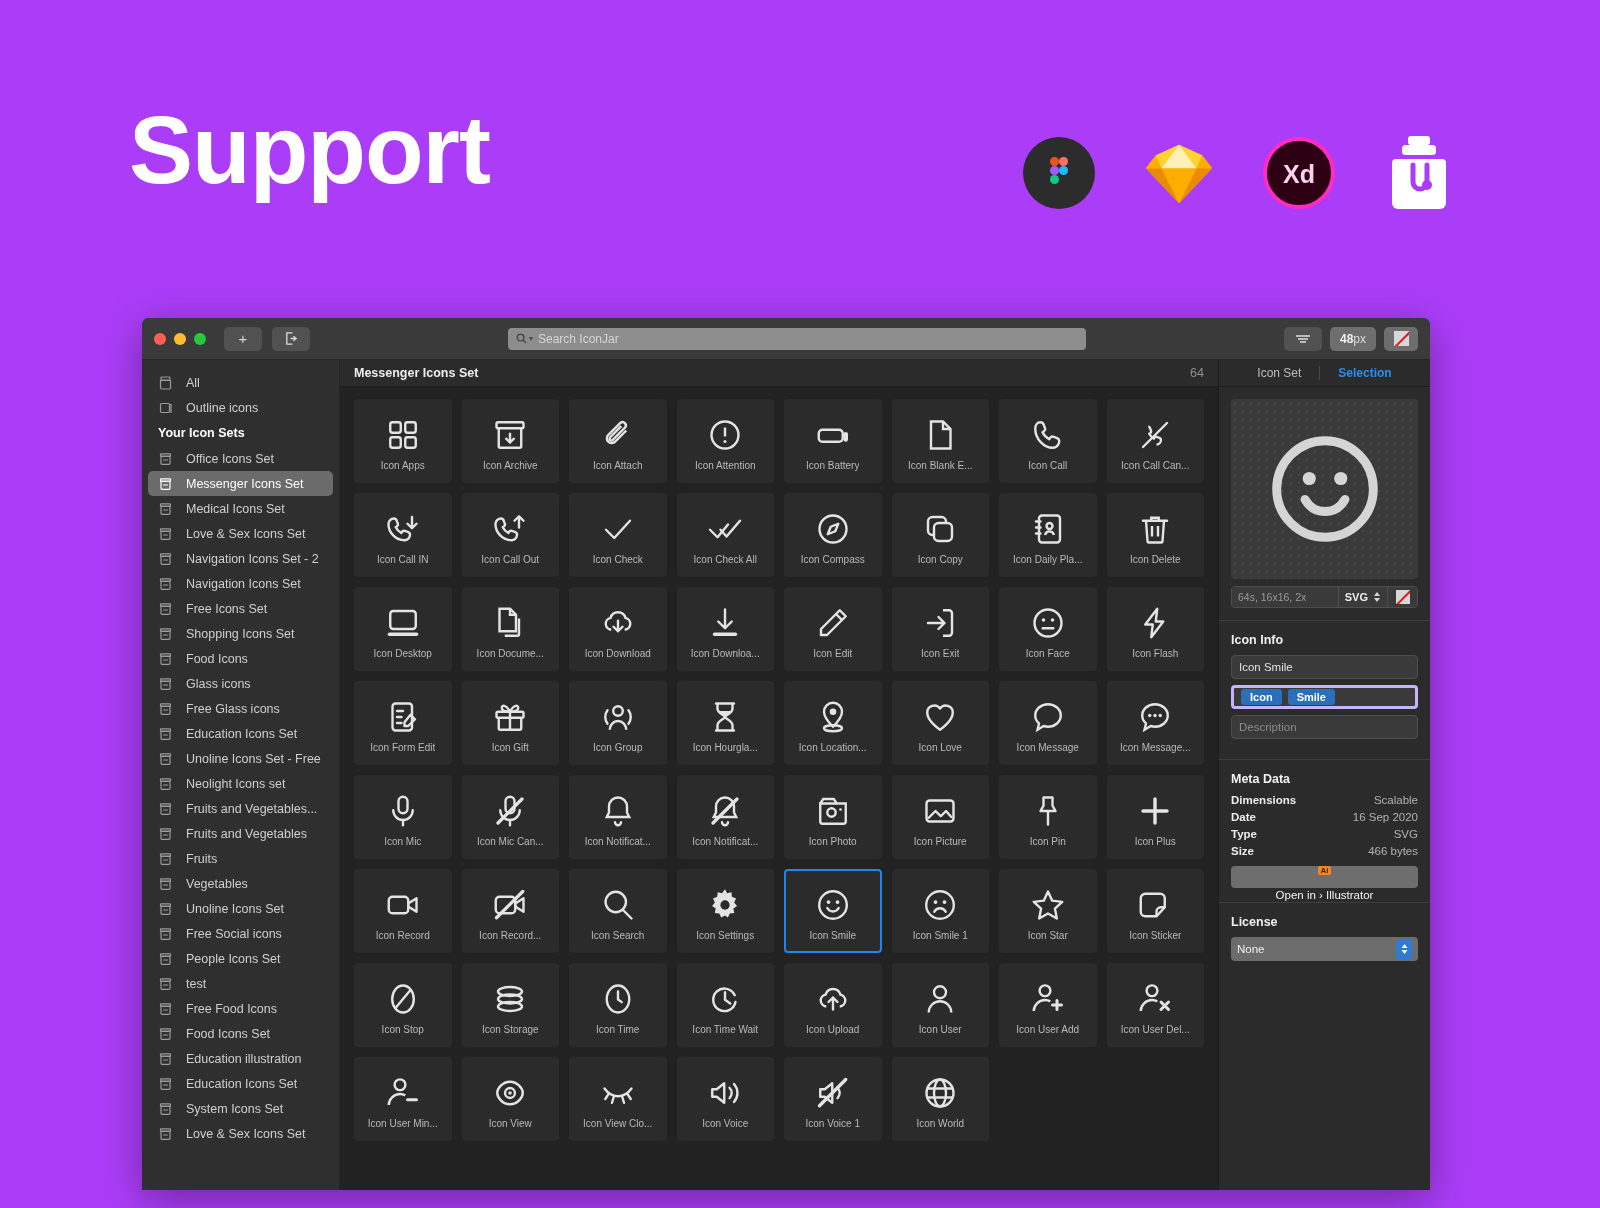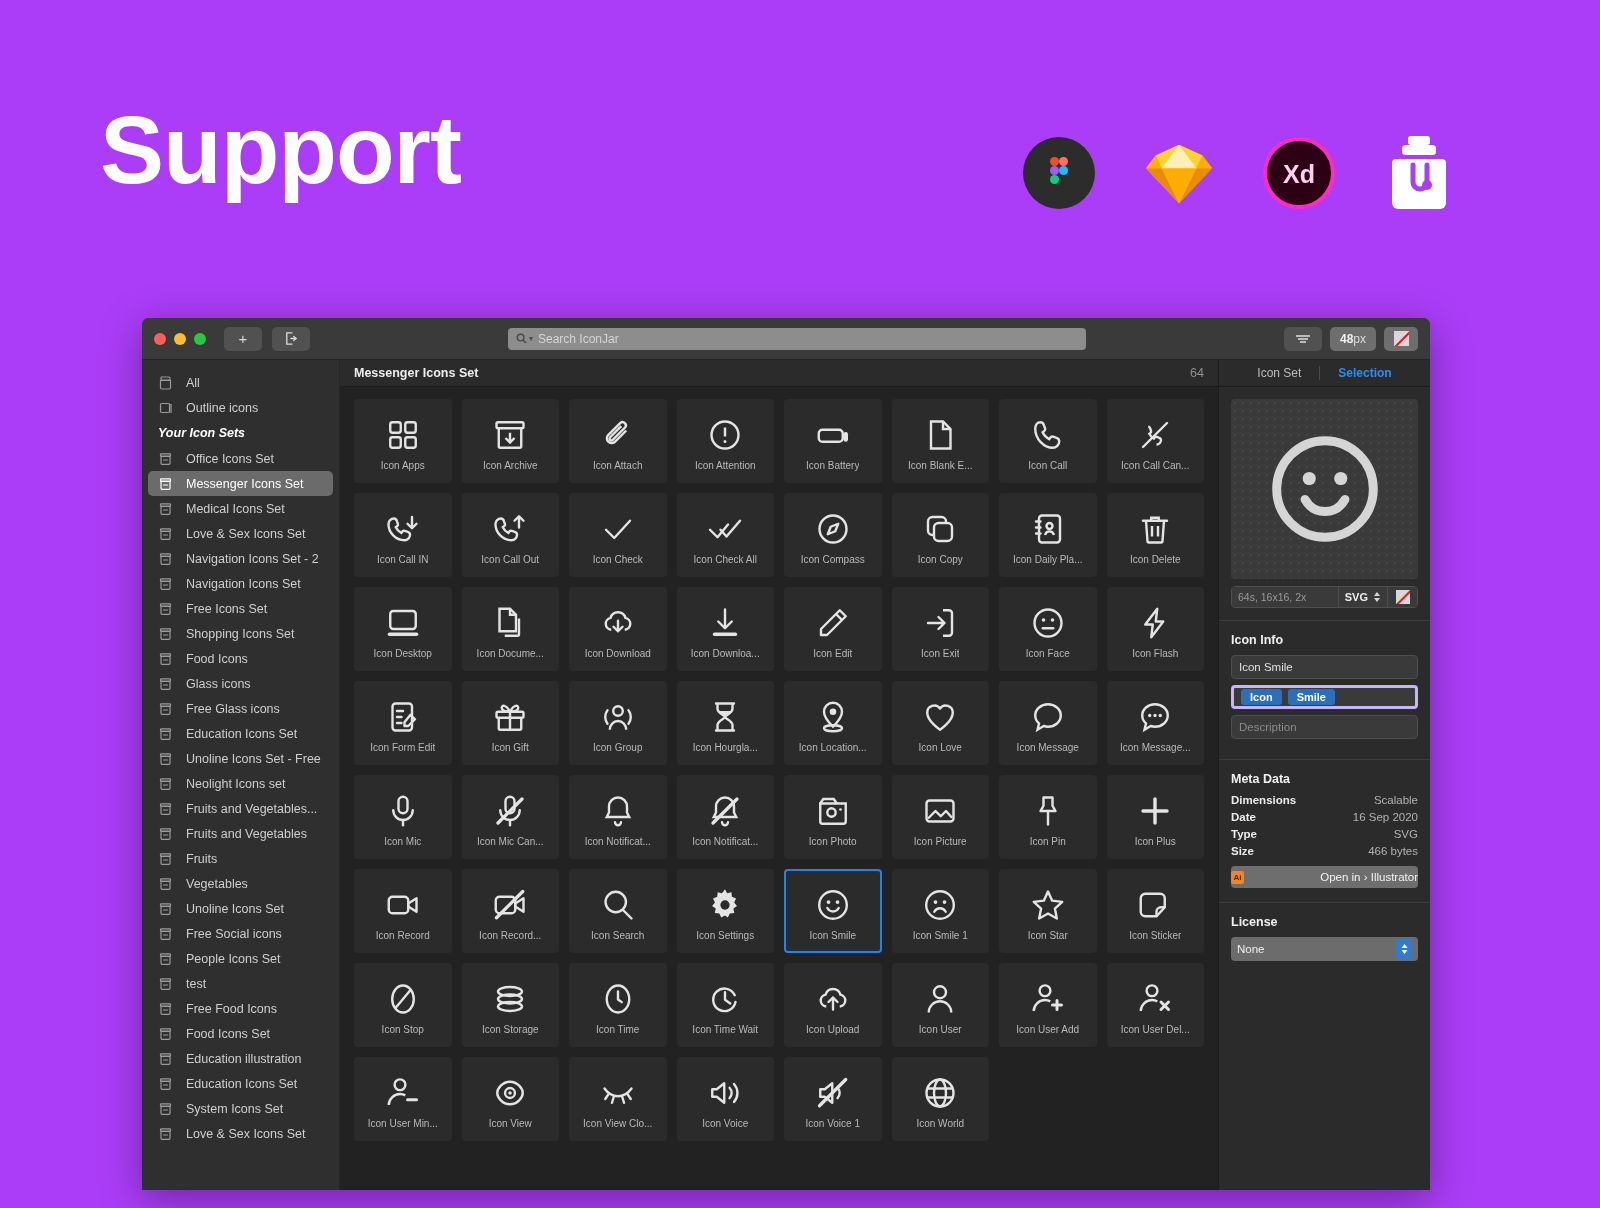--- a/index.html
+++ b/index.html
@@ -6,21 +6,21 @@
   html, body {
     width: 1600px; height: 1208px;
     background: #a83aff;
     font-family: "Liberation Sans", sans-serif;
     overflow: hidden;
   }
   .page { position: relative; width: 1600px; height: 1208px; background: #ab3df8; }
 
   
   .hero-title {
-    position: absolute; left: 100px; top: 100px;
+    position: absolute; left: 129px; top: 100px;
     font-size: 96px; font-weight: bold; color: #ffffff;
     letter-spacing: -1px; line-height: 1.05;
   }
   .logos { position: absolute; left: 1022px; top: 136px; display: flex; gap: 46px; align-items: center; }
   .logo { width: 74px; height: 74px; display: flex; align-items: center; justify-content: center; }
 
   
   .app {
     position: absolute; left: 142px; top: 318px;
     width: 1288px; height: 872px;
@@ -78,21 +78,21 @@
     border-right: 1px solid #252525;
   }
   .side-item {
     height: 25px; display: flex; align-items: center; gap: 13px;
     padding: 0 10px; margin: 0 6px; border-radius: 5px;
     color: #cfcfcf; font-size: 12.5px; white-space: nowrap;
   }
   .side-item.sel { background: #6b6b6b; color: #fff; }
   .side-head {
     height: 26px; display: flex; align-items: center; padding: 0 16px;
-    color: #ffffff; font-size: 12.5px; font-weight: bold; font-style: italic;
+    color: #ffffff; font-size: 12.5px; font-weight: bold;
   }
   .ico-box { width: 15px; height: 14px; flex: 0 0 15px; }
 
   
   .center { flex: 1; background: #222222; display: flex; flex-direction: column; min-width: 0; }
   .center-head {
     height: 27px; flex: 0 0 27px; background: #2b2b2b; display: flex; align-items: center;
     padding: 0 14px; justify-content: space-between;
     border-bottom: 1px solid #1c1c1c;
   }
@@ -159,22 +159,22 @@
     display: flex; align-items: center; gap: 6px; padding: 0 7px; margin-bottom: 6px;
   }
   .tag { background: #2a6fb8; color: #fff; font-size: 11px; font-weight: bold;
     padding: 2px 9px; border-radius: 3px; }
 
   .meta-row { display: flex; justify-content: space-between; align-items: center; margin-bottom: 5px; }
   .meta-row .k { color: #ececec; font-size: 11.5px; font-weight: bold; }
   .meta-row .v { color: #b2b2b2; font-size: 11.5px; }
   .openin {
     margin-top: 9px; height: 22px; background: #6e6e6e; border-radius: 4px;
-    display: flex; align-items: center; justify-content: space-between; gap: 14px;
-    color: #f2f2f2; font-size: 11.5px;
+    display: flex; align-items: center; justify-content: flex-start; gap: 14px;
+    color: #f2f2f2; font-size: 11.5px; flex-direction: column;
   }
   .ai-badge { width: 13px; height: 13px; background: #f4861f; border-radius: 2px;
     display: flex; align-items: center; justify-content: center;
     color: #4d1f00; font-size: 8px; font-weight: bold; }
   .select-box {
     height: 24px; background: #6c6c6c; border-radius: 4px; display: flex;
     align-items: center; padding: 0 6px; color: #f0f0f0; font-size: 11.5px;
     justify-content: space-between;
   }
   .stepper { width: 16px; height: 20px; background: #2d7bd6; border-radius: 3px;

